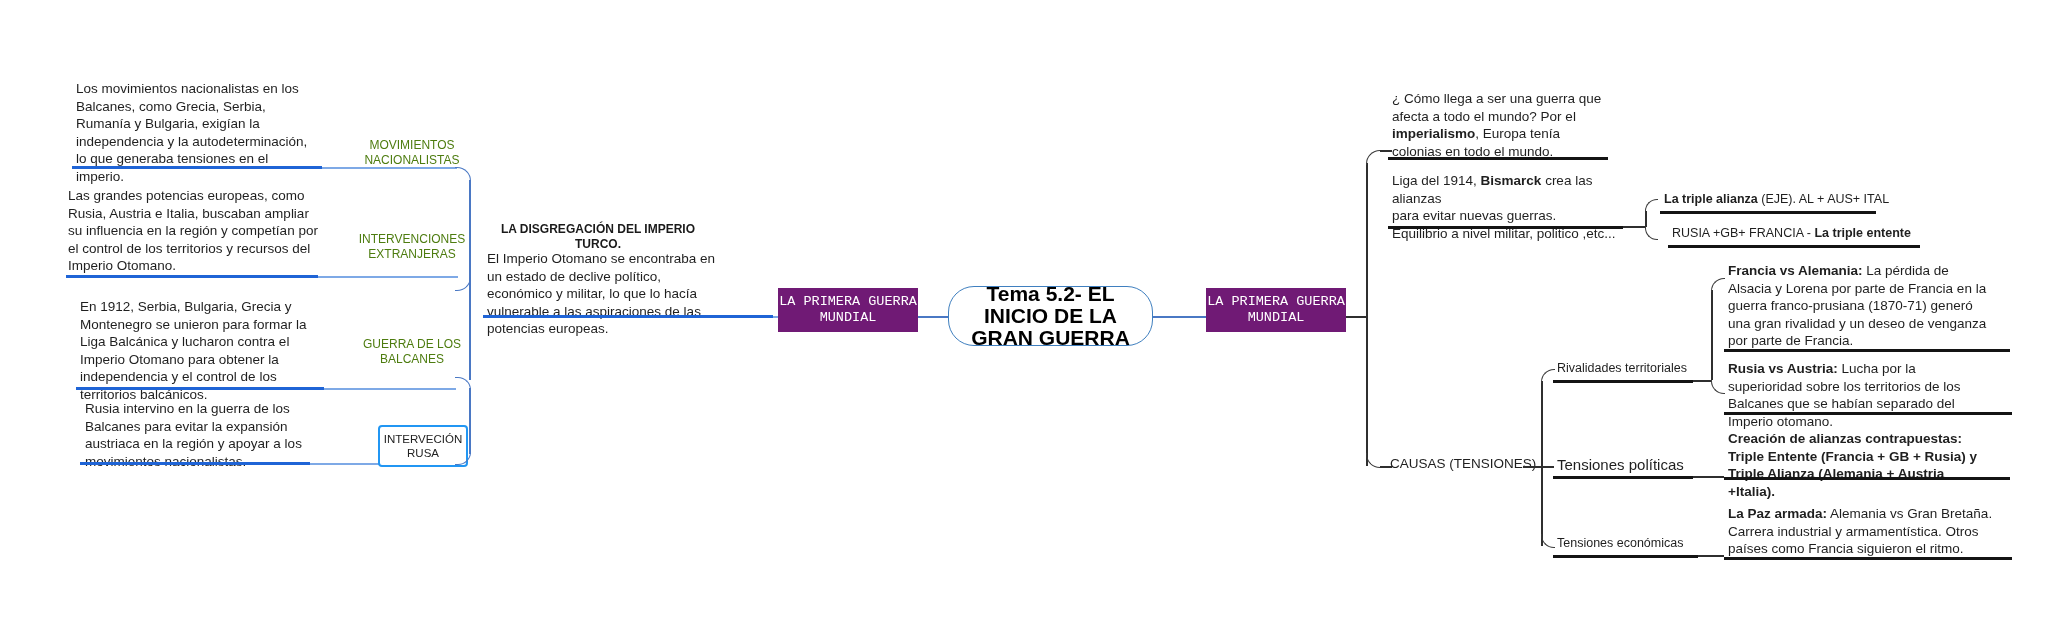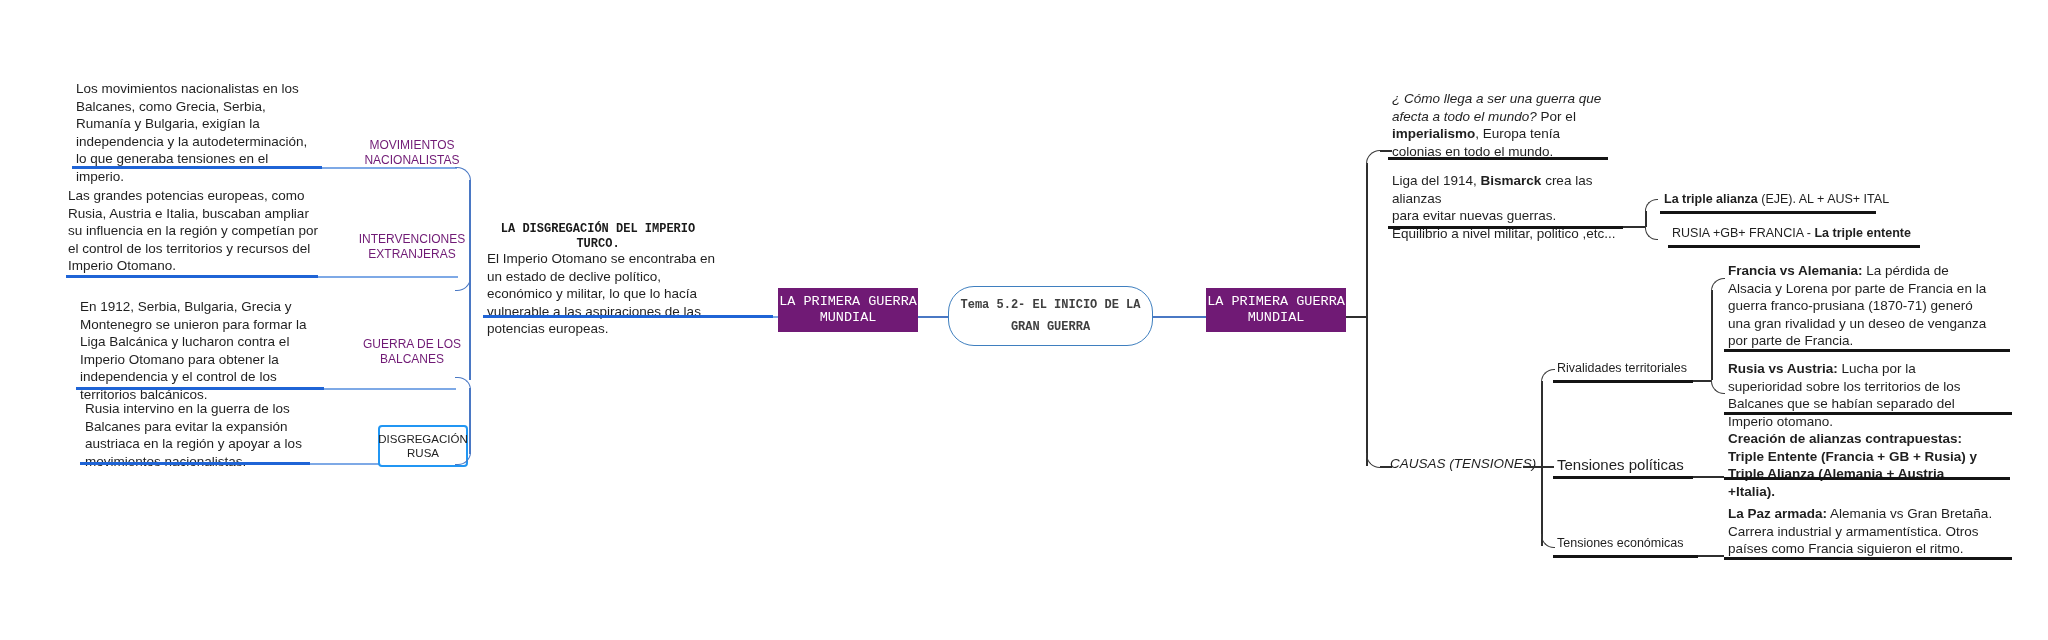--- a/index.html
+++ b/index.html
@@ -3,55 +3,55 @@
 <meta charset="utf-8">
 <style>
   html,body{margin:0;padding:0;background:#ffffff;}
   body{
     width:2048px;height:640px;position:relative;overflow:hidden;
     font-family:"Liberation Sans","DejaVu Sans",sans-serif;
     color:#1a1a1a;
   }
   .node{position:absolute;box-sizing:border-box;}
   .txt{font-size:13.5px;line-height:17.5px;color:#1f1f1f;}
-  .small-label{font-size:12px;line-height:15px;color:#701a75;text-align:center;}
+  .small-label{font-size:12px;line-height:15px;color:#4d7c0f;text-align:center;}
   .b{font-weight:bold;}
-  .i{font-style:italic;}
+  .i{}
 
   
   .ul-blue{position:absolute;height:3px;background:#1f64d6;}
   .ul-blue-thin{position:absolute;height:1.5px;background:#7ea9e6;}
   .ul-black{position:absolute;height:2.5px;background:#141414;}
 
   
   .ln{position:absolute;background:#4a78c4;}
   .ln-b{position:absolute;background:#2f2f2f;}
   .curve{position:absolute;border-style:solid;border-color:#4a78c4;background:transparent;}
   .curve-b{position:absolute;border-style:solid;border-color:#3a3a3a;background:transparent;}
 
   
   .central{
     border:1.6px solid #3f7fbf;border-radius:26px;background:#ffffff;
     display:flex;align-items:center;justify-content:center;text-align:center;
-    font-size:12px;font-weight:bold;line-height:22px;color:#404040;font-family:Liberation Mono, monospace;
+    font-size:21px;font-weight:bold;line-height:22px;color:#000000;
   }
   
   .pink{
     background:#701a75;color:#ffffff;display:flex;align-items:center;
     justify-content:center;text-align:center;
     font-family:Liberation Mono, monospace;
     font-size:13.5px;line-height:16px;
   }
   
   .bluebox{
     border:2px solid #2196f3;border-radius:4px;background:#fff;
     display:flex;align-items:center;justify-content:center;text-align:center;
     font-size:11.5px;line-height:14px;color:#222;
   }
-  .ttl-center{text-align:center;font-weight:bold;font-size:12px;line-height:15px;font-family:Liberation Mono, monospace;}
+  .ttl-center{text-align:center;font-weight:bold;font-size:12px;line-height:15px;}
 </style>
 </head>
 <body>
 
 <div class="node txt" style="left:76px;top:80px;width:240px;">Los movimientos nacionalistas en los Balcanes, como Grecia, Serbia, Rumanía y Bulgaria, exigían la independencia y la autodeterminación, lo que generaba tensiones en el imperio.</div>
 <div class="ul-blue" style="left:72px;top:166px;width:250px;"></div>
 <div class="ul-blue-thin" style="left:322px;top:167px;width:135px;"></div>
 <div class="node small-label" style="left:352px;top:138px;width:120px;">MOVIMIENTOS NACIONALISTAS</div>
 
 <div class="node txt" style="left:68px;top:187px;width:250px;">Las grandes potencias europeas, como Rusia, Austria e Italia, buscaban ampliar su influencia en la región y competían por el control de los territorios y recursos del Imperio Otomano.</div>
@@ -60,21 +60,21 @@
 <div class="node small-label" style="left:352px;top:232px;width:120px;">INTERVENCIONES EXTRANJERAS</div>
 
 <div class="node txt" style="left:80px;top:298px;width:248px;">En 1912, Serbia, Bulgaria, Grecia y Montenegro se unieron para formar la Liga Balcánica y lucharon contra el Imperio Otomano para obtener la independencia y el control de los territorios balcánicos.</div>
 <div class="ul-blue" style="left:76px;top:387px;width:248px;"></div>
 <div class="ul-blue-thin" style="left:324px;top:388px;width:132px;"></div>
 <div class="node small-label" style="left:352px;top:337px;width:120px;">GUERRA DE LOS BALCANES</div>
 
 <div class="node txt" style="left:85px;top:400px;width:250px;">Rusia intervino en la guerra de los Balcanes para evitar la expansión austriaca en la región y apoyar a los movimientos nacionalistas.</div>
 <div class="ul-blue" style="left:80px;top:462px;width:230px;"></div>
 <div class="ul-blue-thin" style="left:310px;top:463px;width:70px;"></div>
-<div class="node bluebox" style="left:378px;top:425px;width:90px;height:42px;">DISGREGACIÓN RUSA</div>
+<div class="node bluebox" style="left:378px;top:425px;width:90px;height:42px;">INTERVECIÓN RUSA</div>
 
 <div class="ln" style="left:469px;top:180px;width:1.6px;height:150px;"></div>
 <div class="curve" style="left:455px;top:167px;width:15px;height:14px;border-width:1.6px 1.6px 0 0;border-radius:0 14px 0 0;"></div>
 <div class="curve" style="left:455px;top:276px;width:15px;height:14px;border-width:0 1.6px 1.6px 0;border-radius:0 0 14px 0;"></div>
 <div class="curve" style="left:455px;top:377px;width:15px;height:12px;border-width:1.6px 1.6px 0 0;border-radius:0 14px 0 0;"></div>
 <div class="ln" style="left:469px;top:330px;width:1.6px;height:50px;"></div>
 <div class="curve" style="left:455px;top:452px;width:15px;height:12px;border-width:0 1.6px 1.6px 0;border-radius:0 0 14px 0;"></div>
 <div class="ln" style="left:469px;top:388px;width:1.6px;height:66px;"></div>
 
 <div class="node ttl-center" style="left:488px;top:222px;width:220px;">LA DISGREGACIÓN DEL IMPERIO TURCO.</div>

